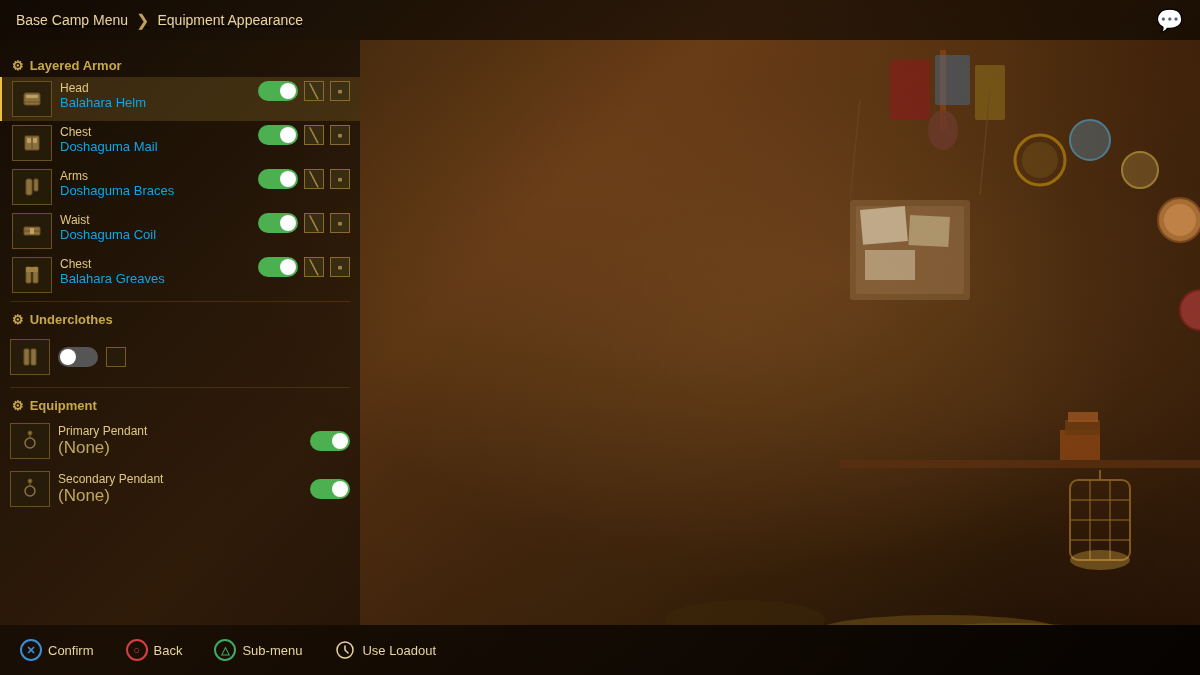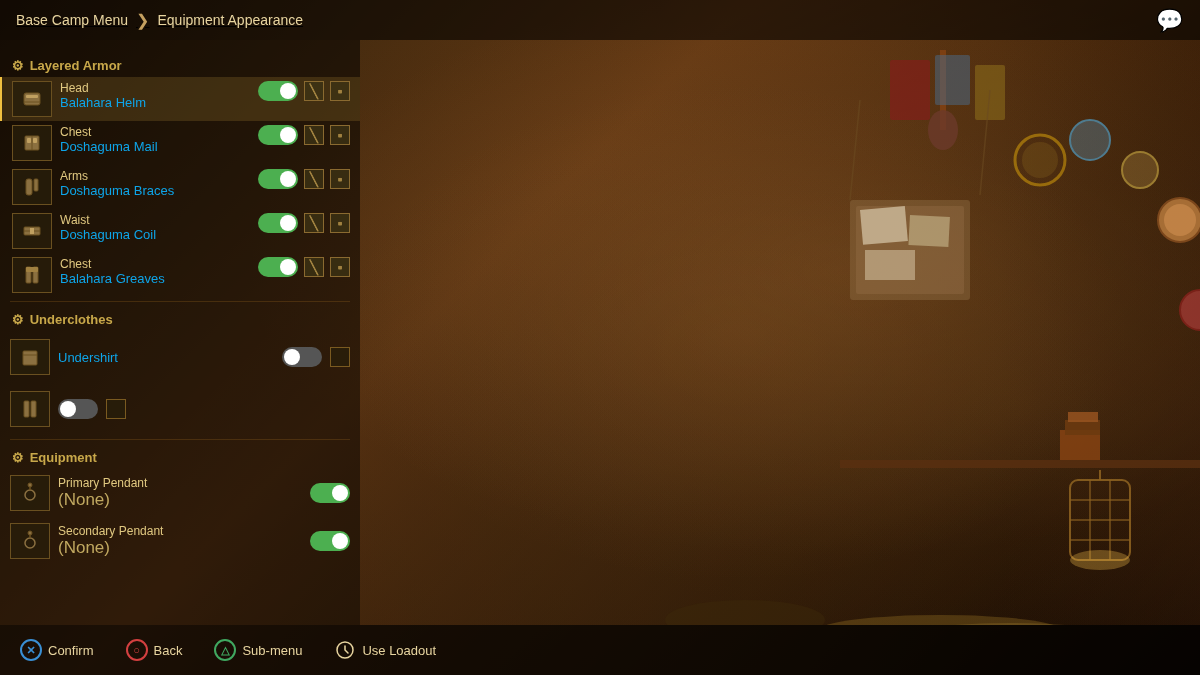--- a/index.html
+++ b/index.html
@@ -538,35 +538,20 @@
     </div>
   </div>
 
   <div class="divider"></div>
 
   <div class="section-header">
     <span class="gear-small section-icon">⚙</span>
     <span>Underclothes</span>
   </div>
 
-  <div class="under-item">
-    <div class="item-icon">
-      <svg width="24" height="24" viewBox="0 0 24 24">
-          <rect x="5" y="6" width="14" height="14" rx="1" fill="#8B7040" stroke="#6B5020" stroke-width="1"></rect>
-          <line x1="5" y1="10" x2="19" y2="10" stroke="#6B5020" stroke-width="1"></line>
-        </svg>
-    </div>
-    <div class="item-text">
-      <div class="item-name">Undershirt</div>
-    </div>
-    <div class="item-controls" style="gap:8px;">
-      <div class="toggle off"></div>
-      <div class="checkbox-square"></div>
-    </div>
-  </div>
 
   <div class="under-item">
     <div class="item-icon">
       <svg width="24" height="24" viewBox="0 0 24 24">
           <rect x="6" y="4" width="5" height="16" rx="1" fill="#8B7040" stroke="#6B5020" stroke-width="1"></rect>
           <rect x="13" y="4" width="5" height="16" rx="1" fill="#8B7040" stroke="#6B5020" stroke-width="1"></rect>
         </svg>
     </div>
     <div class="item-controls" style="gap:8px;">
       <div class="toggle off"></div>

